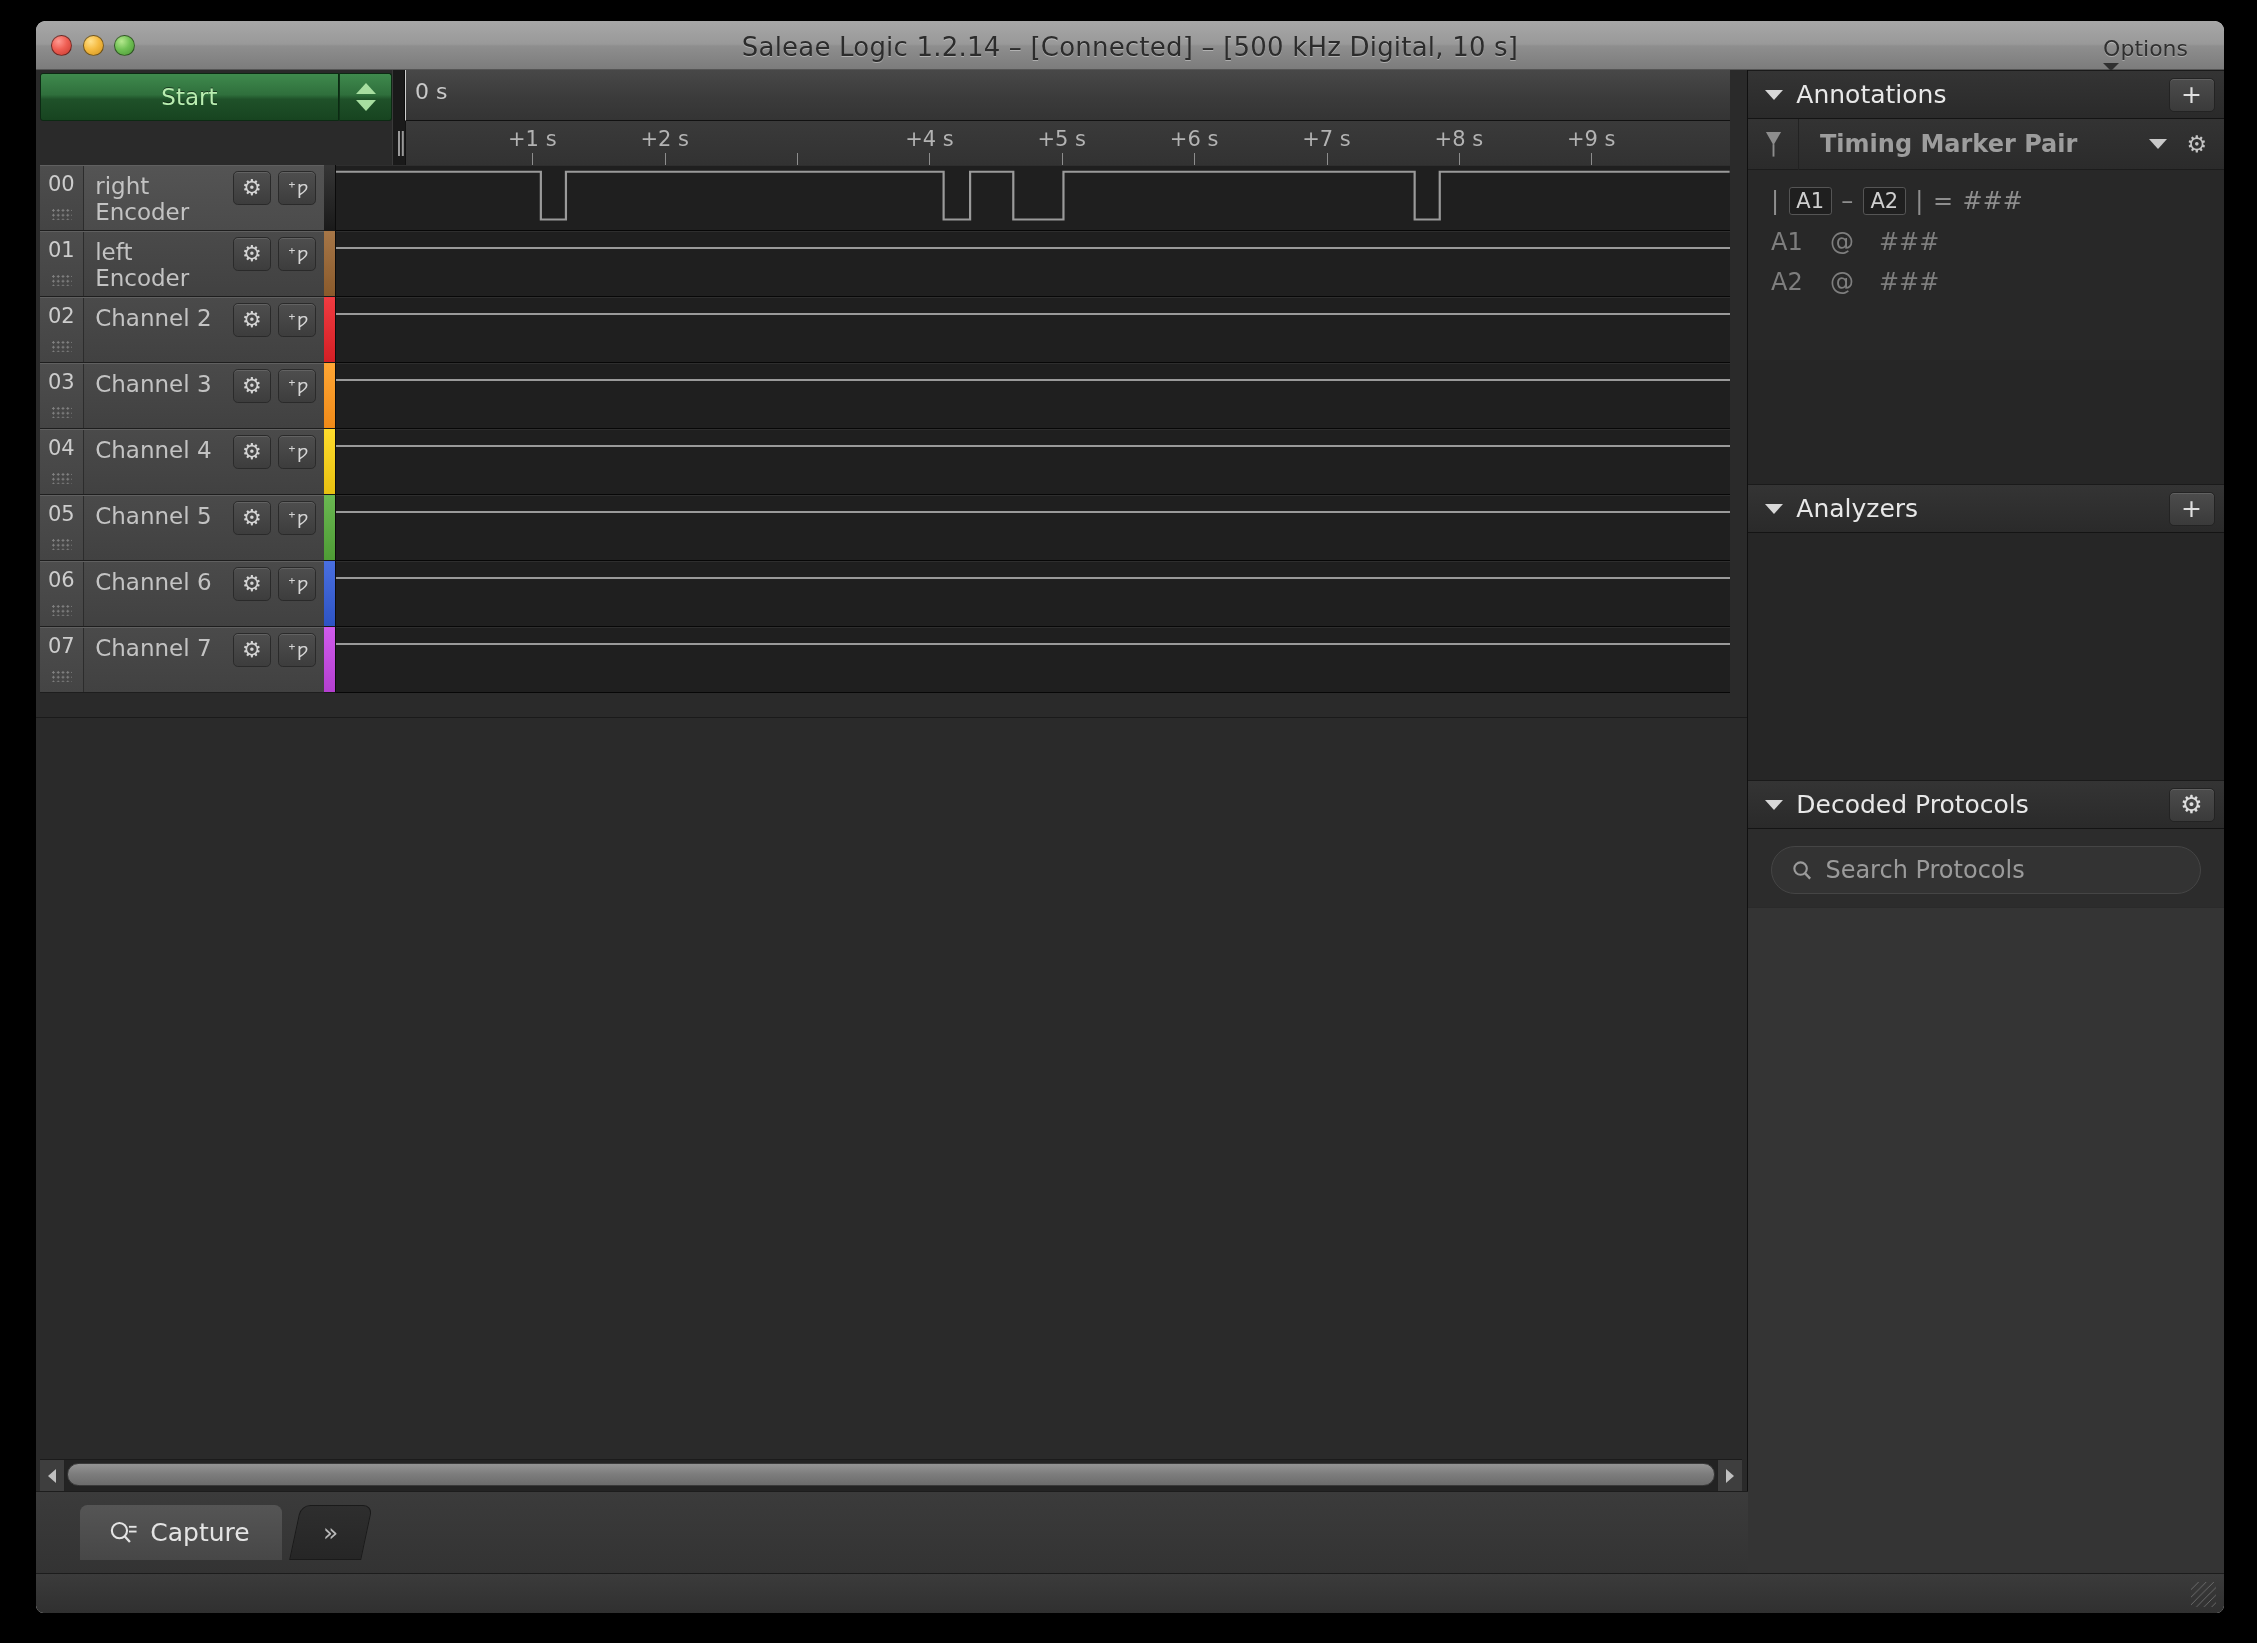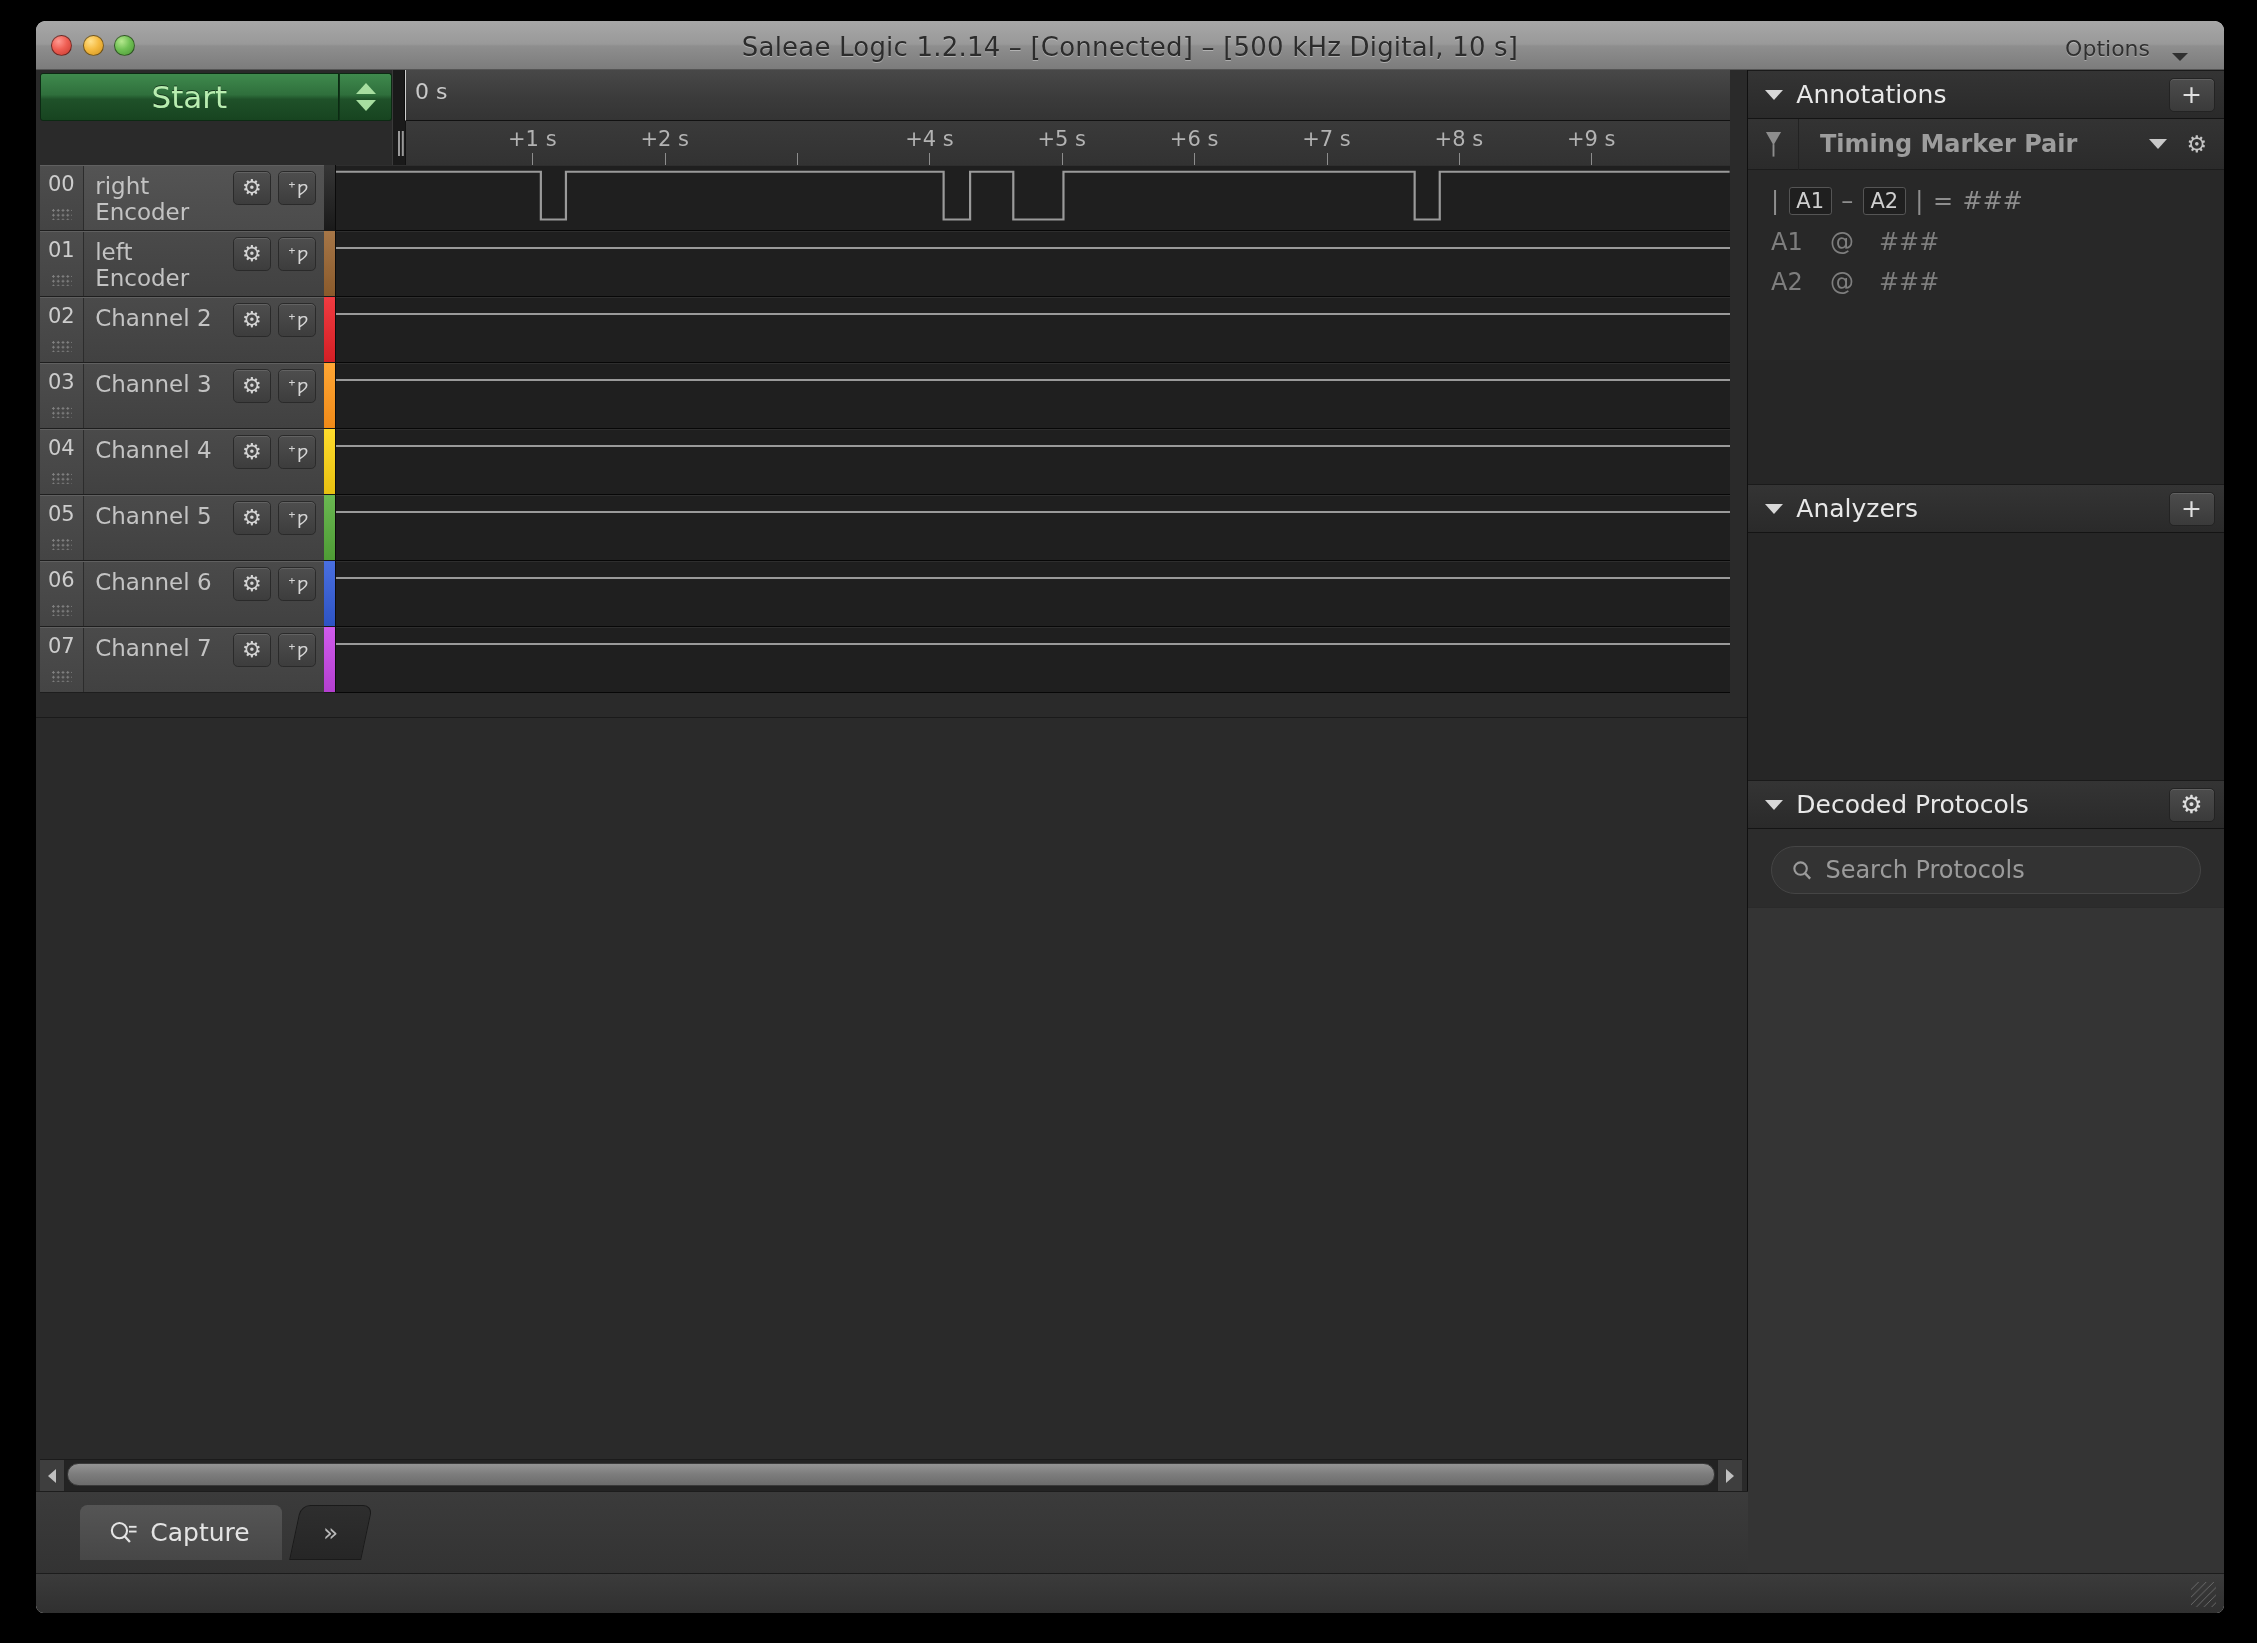--- a/index.html
+++ b/index.html
@@ -42,22 +42,23 @@
     text-align: center;
     font-size: 26px;
     color: #2c2c2c;
     text-shadow: 0 1px 0 rgba(255,255,255,.35);
     letter-spacing: 0.2px;
   }
   #options-btn {
     position: absolute; right: 36px; top: 15px;
     font-size: 22px; color: #303030;
     text-shadow: 0 1px 0 rgba(255,255,255,.3);
-    display: flex; align-items: flex-end; gap: 22px;
+    display: flex; align-items: flex-start; gap: 2px;
     cursor: pointer;
+    flex-direction: column;
   }
   #options-btn .caret {
     width: 0; height: 0;
     border-left: 8.6px solid transparent;
     border-right: 8.6px solid transparent;
     border-top: 8.6px solid #303030;
   }
 
   
   #body {
@@ -82,21 +83,21 @@
     width: 356px; height: 51px;
     display: flex;
     padding: 2.9px 0 0 3.8px;
   }
   #start-btn {
     flex: 1;
     background: linear-gradient(to bottom, #3f8a4d 0%, #2f6f3c 45%, #1f5129 55%, #174420 100%);
     border: 1px solid #0c2a13;
     border-radius: 2.9px 0 0 2.9px;
     color: #b8edb0;
-    font-size: 31px;
+    font-size: 23px;
     display: flex; align-items: center; justify-content: center;
     text-shadow: 0 -1px 0 rgba(0,0,0,.5);
     cursor: pointer;
   }
   #start-arrows {
     width: 53px;
     background: linear-gradient(to bottom, #3f8a4d 0%, #2f6f3c 45%, #1f5129 55%, #174420 100%);
     border: 1px solid #0c2a13;
     border-left: 1px solid #0f3518;
     border-radius: 0 2.9px 2.9px 0;

